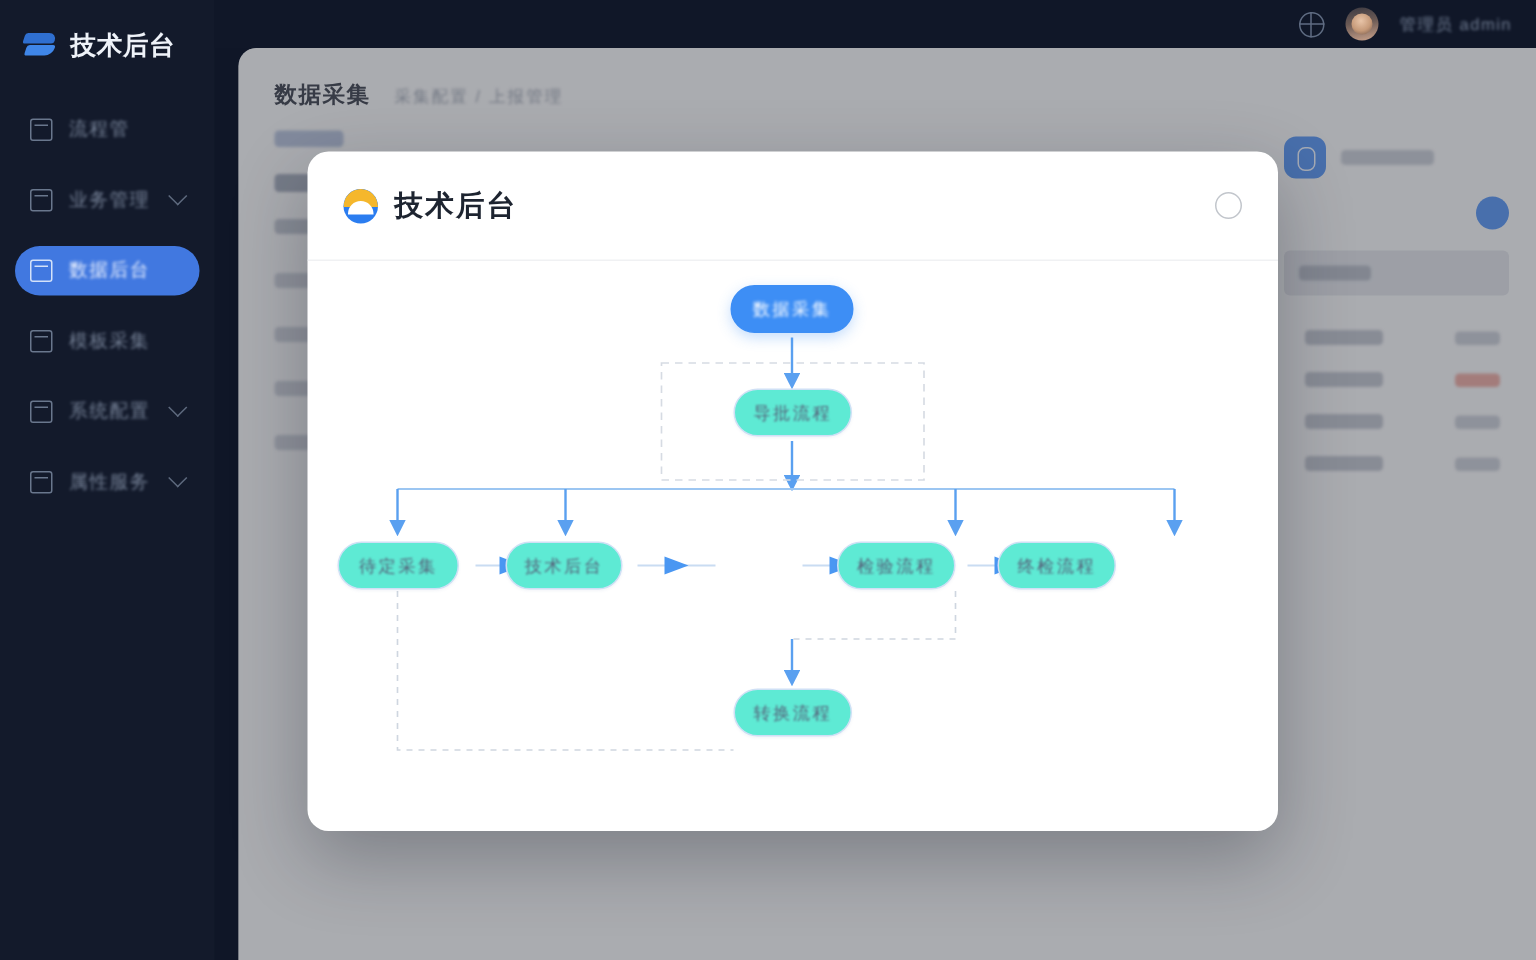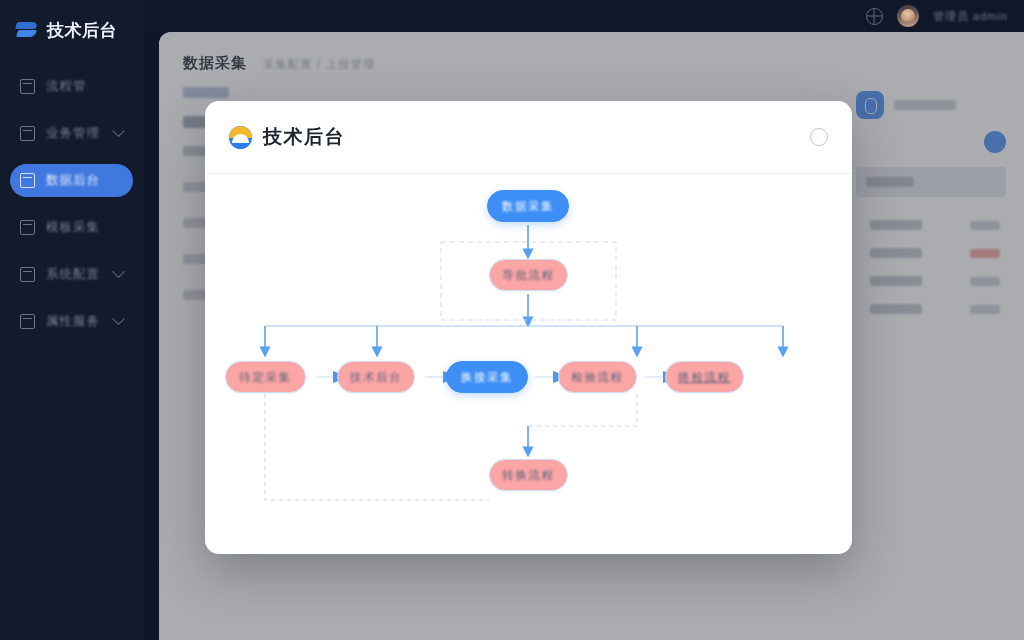--- a/index.html
+++ b/index.html
@@ -108,21 +108,21 @@
     background:#f5b72c;border-radius:12px 12px 0 0;}
   .m-logo::after{content:"";position:absolute;left:3px;top:8px;width:17px;height:9px;
     background:#fff;border-radius:9px 9px 0 0;}
   .m-title{margin-left:11px;font-size:19px;font-weight:700;color:#1d2430;letter-spacing:1.5px;}
   .m-close{margin-left:auto;width:16px;height:16px;border:1.5px solid #c2c6cc;border-radius:50%;}
   .m-sep{height:1px;background:#f0f1f3;margin:0 0 0 0;}
 
   
   .canvas{position:relative;width:647px;height:380px;}
   .node{
-    position:absolute;height:32px;border-radius:16px;background:#fca5a5;border:1px solid #cfe0f5;
+    position:absolute;height:32px;border-radius:16px;background:#5eead4;border:1px solid #cfe0f5;
     display:flex;align-items:center;justify-content:center;box-sizing:border-box;
     font-size:11.5px;letter-spacing:1.6px;color:#56627a;filter:none;
   }
   .node span{filter:blur(.85px);}
   .node.pill{box-shadow:0 1px 2px rgba(90,120,170,.08);}
   .node.primary{background:#3d8ef5;border-color:#3d8ef5;color:#fff;
     box-shadow:0 3px 9px rgba(61,142,245,.30);}
   .node.primary span{filter:blur(.9px);}
   svg.wires{position:absolute;left:0;top:0;width:647px;height:380px;pointer-events:none;}
 </style>
@@ -312,29 +312,26 @@
       </div>
 
       <div class="node pill" style="left:20px;top:187px;width:81px;font-family:Liberation Mono, monospace;">
         <span>待定采集</span>
       </div>
 
       <div class="node pill" style="left:132px;top:187px;width:78px;">
         <span>技术后台</span>
       </div>
 
-      <div class="node primary pill" style="left:241px;top:187px;width:82px;">
-        <span>换接采集</span>
-      </div>
 
       <div class="node pill" style="left:353px;top:187px;width:79px;">
         <span>检验流程</span>
       </div>
 
-      <div class="node pill" style="left:460px;top:187px;width:79px;text-decoration:underline;">
+      <div class="node pill" style="left:460px;top:187px;width:79px;">
         <span>终检流程</span>
       </div>
 
       <div class="node pill" style="left:284px;top:285px;width:79px;text-align:right;">
         <span>转换流程</span>
       </div>
     </div>
   </div>
 </div>
 

